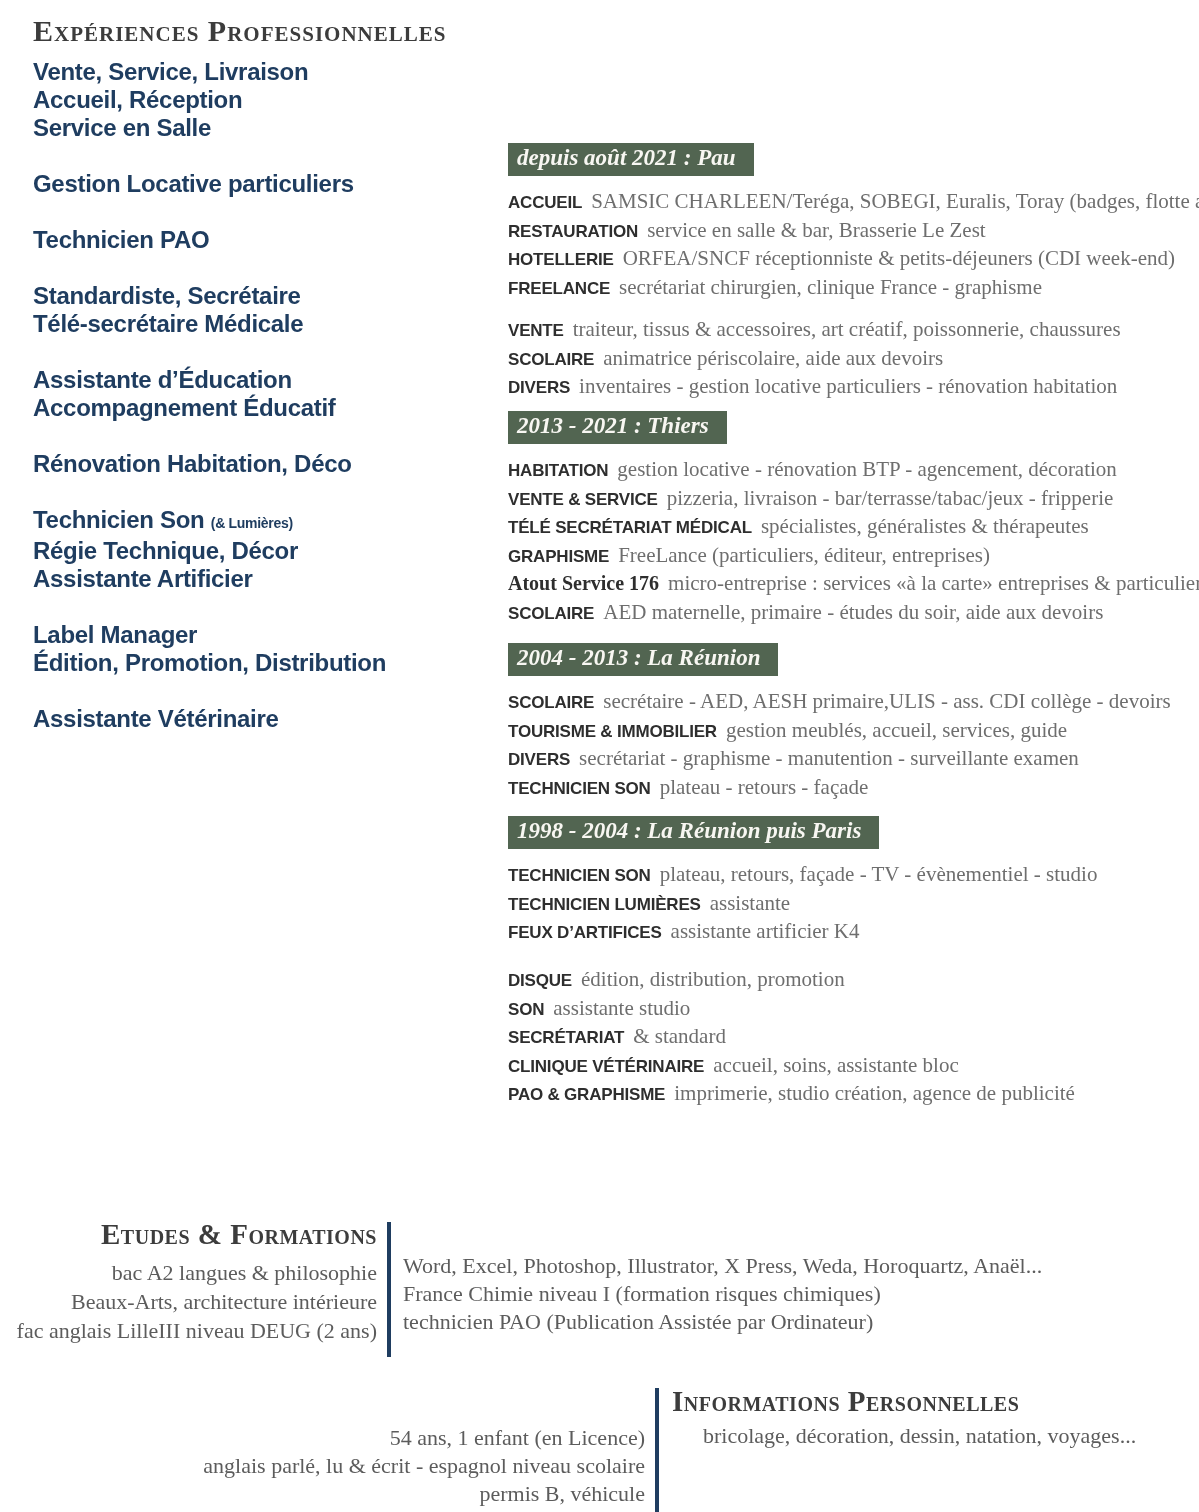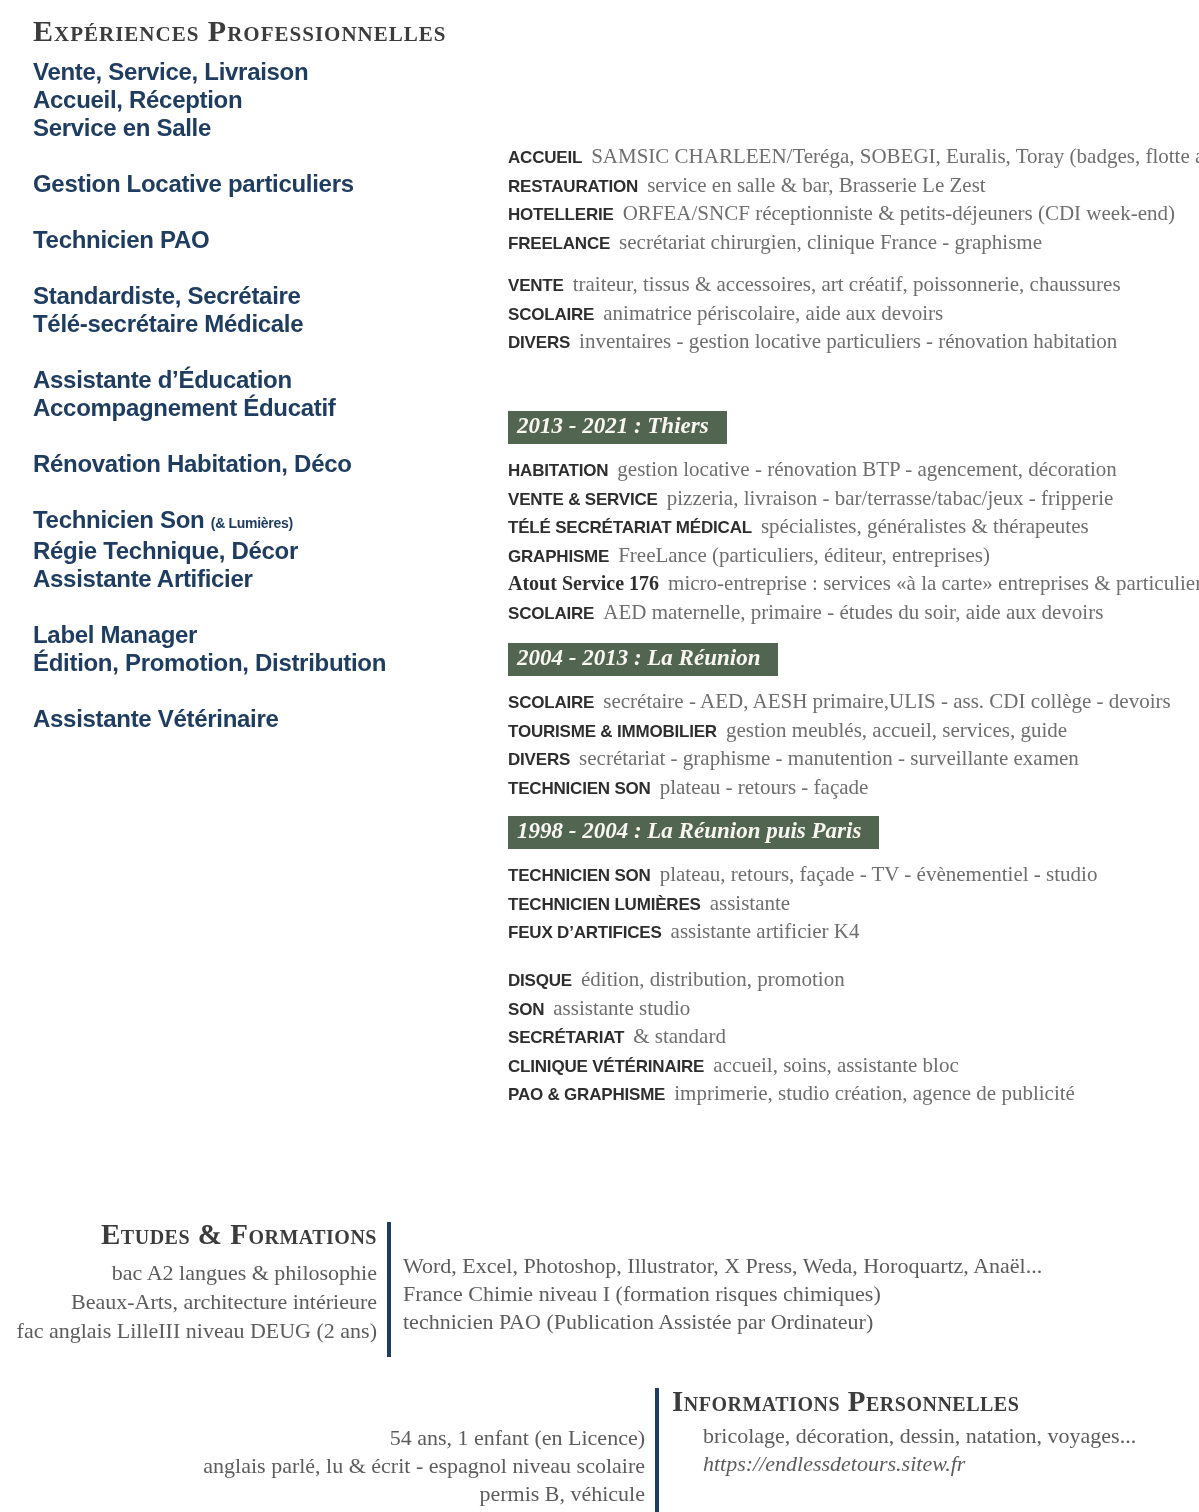--- a/index.html
+++ b/index.html
@@ -150,20 +150,21 @@
       <div class="job-title">Édition, Promotion, Distribution</div>
     </div>
     <div class="job-group">
       <div class="job-title">Assistante Vétérinaire</div>
     </div>
   </div>
 
   <div class="right-col">
 
     <section class="sec sec-0">
+      <div class="badge">depuis août 2021 : Pau</div>
       <div class="entry-group">
         <div class="entry"><span class="label">ACCUEIL</span><span class="text">SAMSIC CHARLEEN/Teréga, SOBEGI, Euralis, Toray (badges, flotte auto...)</span></div>
         <div class="entry"><span class="label">RESTAURATION</span><span class="text">service en salle &amp; bar, Brasserie Le Zest</span></div>
         <div class="entry"><span class="label">HOTELLERIE</span><span class="text">ORFEA/SNCF réceptionniste &amp; petits-déjeuners (CDI week-end)</span></div>
         <div class="entry"><span class="label">FREELANCE</span><span class="text">secrétariat chirurgien, clinique France - graphisme</span></div>
       </div>
       <div class="entry-group gap">
         <div class="entry"><span class="label">VENTE</span><span class="text">traiteur, tissus &amp; accessoires, art créatif, poissonnerie, chaussures</span></div>
         <div class="entry"><span class="label">SCOLAIRE</span><span class="text">animatrice périscolaire, aide aux devoirs</span></div>
         <div class="entry"><span class="label">DIVERS</span><span class="text">inventaires - gestion locative particuliers - rénovation habitation</span></div>
@@ -228,16 +229,15 @@
 
   <div class="personal-left">
     <div class="bottom-line">54 ans, 1 enfant (en Licence)</div>
     <div class="bottom-line">anglais parlé, lu &amp; écrit - espagnol niveau scolaire</div>
     <div class="bottom-line">permis B, véhicule</div>
   </div>
   <div class="vbar vbar-personal"></div>
   <div class="personal-right">
     <h2 class="personal-heading">Informations Personnelles</h2>
     <div class="bottom-line">bricolage, décoration, dessin, natation, voyages...</div>
-    <div class="bottom-line"><a href="#" class="website">https://endlessdetours.sitew.fr</a></div>
   </div>
 
 </div>
 
 </body></html>

